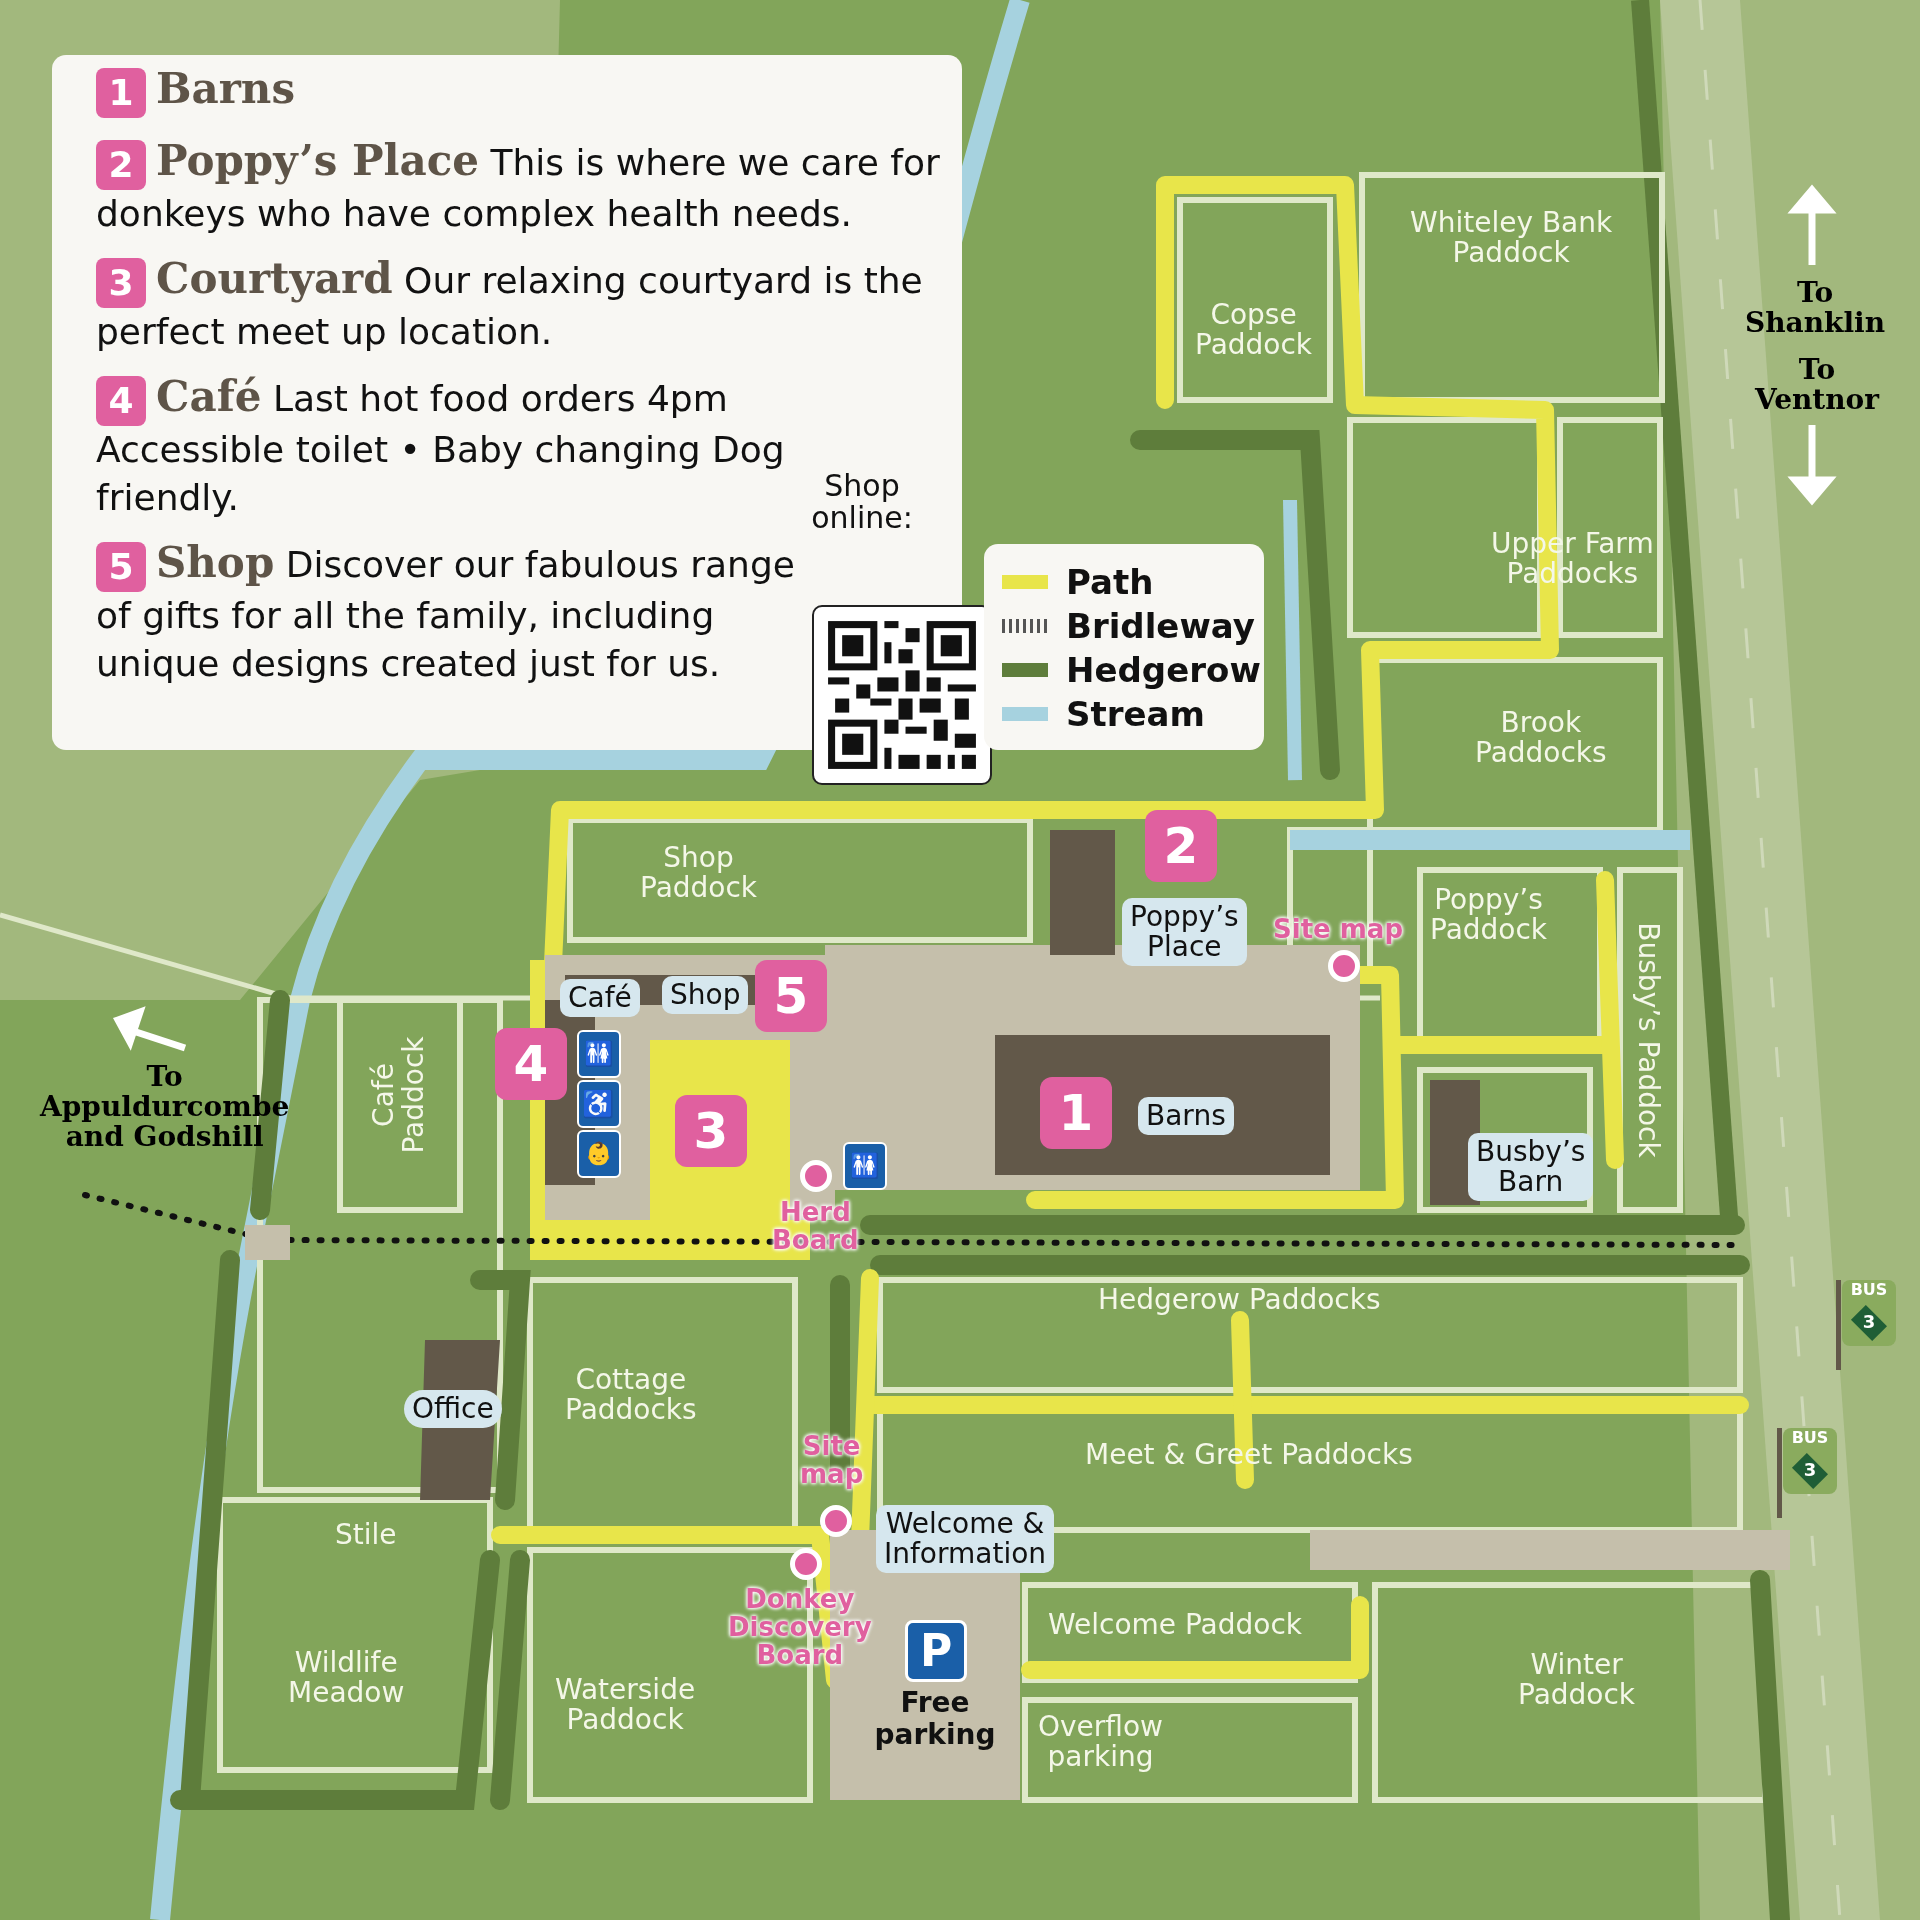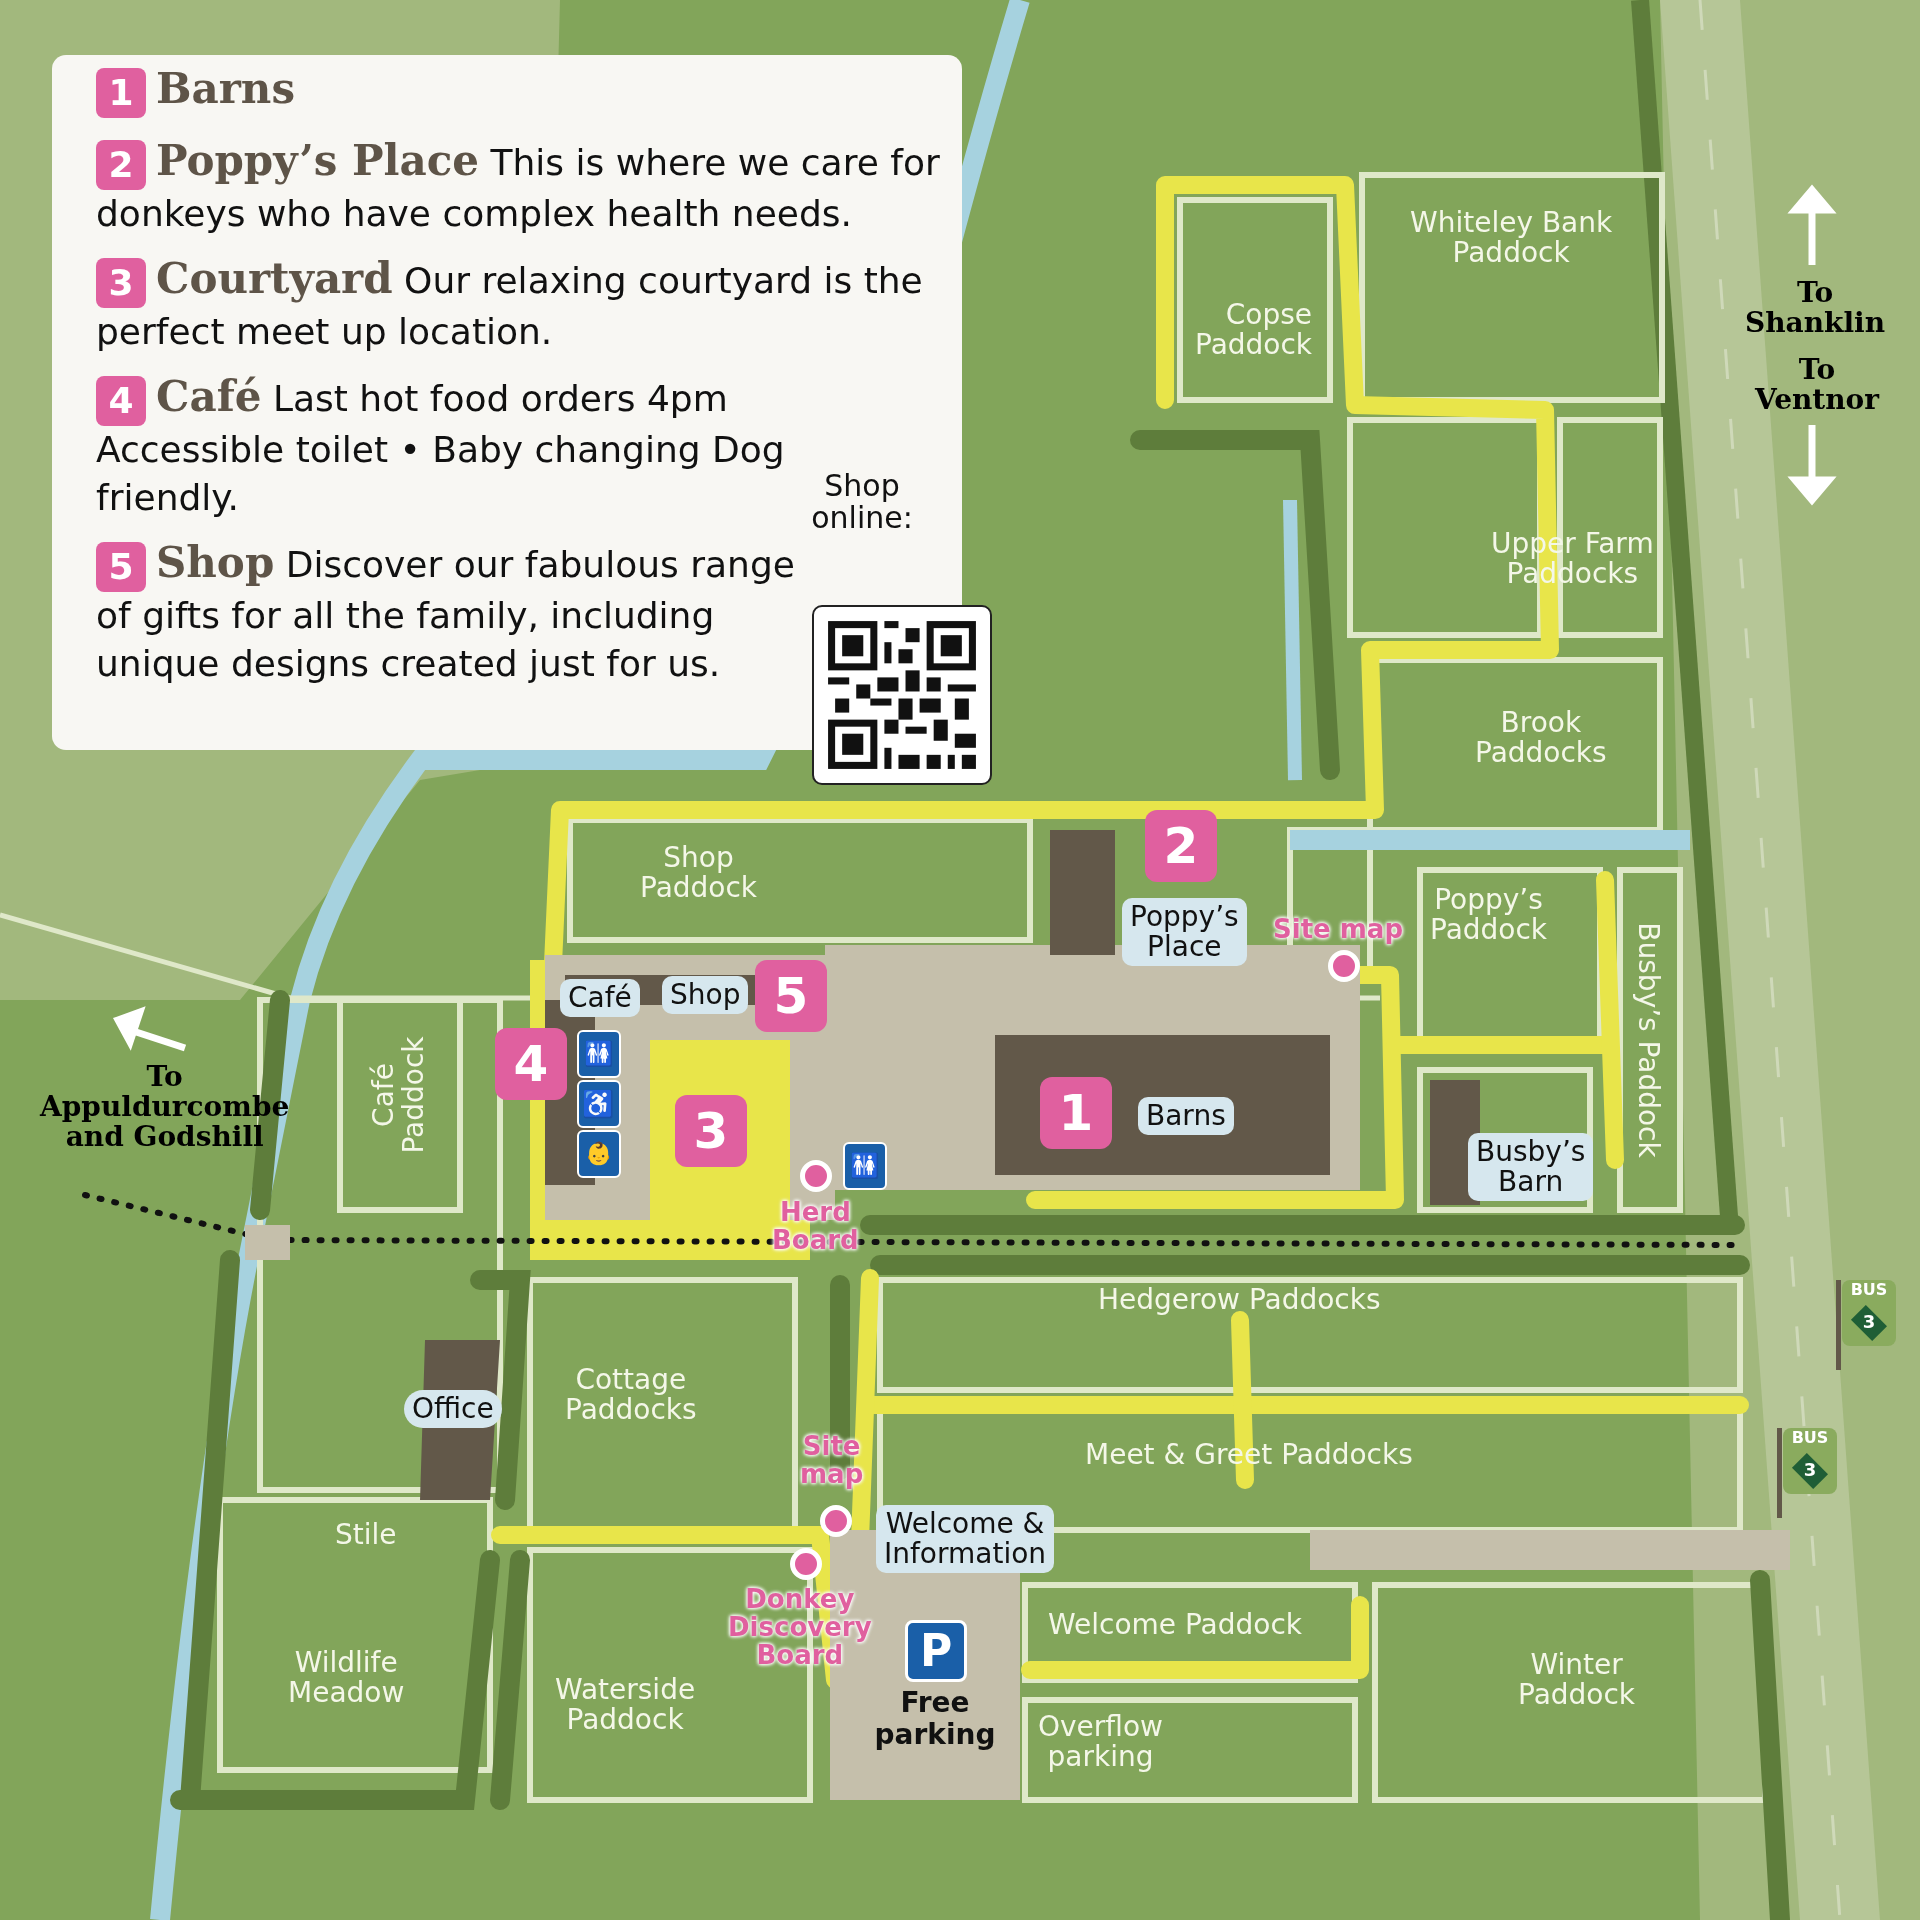--- a/index.html
+++ b/index.html
@@ -118,21 +118,21 @@
     <g stroke="#fff" stroke-width="7" fill="#fff">
       <line x1="1812" y1="210" x2="1812" y2="265"></line>
         <path d="M1795 210 L1812 190 L1829 210 Z"></path>
       <line x1="1812" y1="425" x2="1812" y2="480"></line>
         <path d="M1795 480 L1812 500 L1829 480 Z"></path>
       <line x1="185" y1="1048" x2="130" y2="1030"></line>
         <path d="M118 1020 L140 1012 L130 1042 Z"></path>
     </g>
   </svg>
 
-  <div class="lbl" style="left:1195px;top:300px;text-align:right;">Copse
+  <div class="lbl" style="left:1195px;top:300px;">Copse
 Paddock</div>
   <div class="lbl" style="left:1410px;top:208px;">Whiteley Bank
 Paddock</div>
   <div class="lbl" style="left:1491px;top:493px;margin-top:36px;">Upper Farm
 Paddocks</div>
   <div class="lbl" style="left:1475px;top:708px;">Brook
 Paddocks</div>
   <div class="lbl" style="left:640px;top:843px;">Shop
 Paddock</div>
   <div class="lbl" style="left:1430px;top:885px;">Poppy’s
@@ -258,13 +258,31 @@
             <rect x="10" y="20" width="1" height="3"></rect>
           <rect x="12" y="21" width="3" height="2"></rect>
             <rect x="16" y="21" width="2" height="2"></rect>
             <rect x="19" y="21" width="1" height="2"></rect>
             <rect x="21" y="21" width="2" height="2"></rect>
         </g>
       </svg>
     </div>
   </div>
 
+  <div id="legend">
+    <div class="lg-row" style="top:18px;">
+        <div class="lg-sw" style="background:#e8e54a;"></div>
+        <span class="lg-txt">Path</span>
+      </div>
+    <div class="lg-row" style="top:62px;">
+        <div class="lg-sw" style="background:repeating-linear-gradient(90deg,#555 0 3px,transparent 3px 7px);"></div>
+        <span class="lg-txt">Bridleway</span>
+      </div>
+    <div class="lg-row" style="top:106px;">
+        <div class="lg-sw" style="background:#5e7d3b;"></div>
+        <span class="lg-txt">Hedgerow</span>
+      </div>
+    <div class="lg-row" style="top:150px;">
+        <div class="lg-sw" style="background:#a6d2df;"></div>
+        <span class="lg-txt">Stream</span>
+      </div>
+  </div>
 </div>
 
 </body></html>

